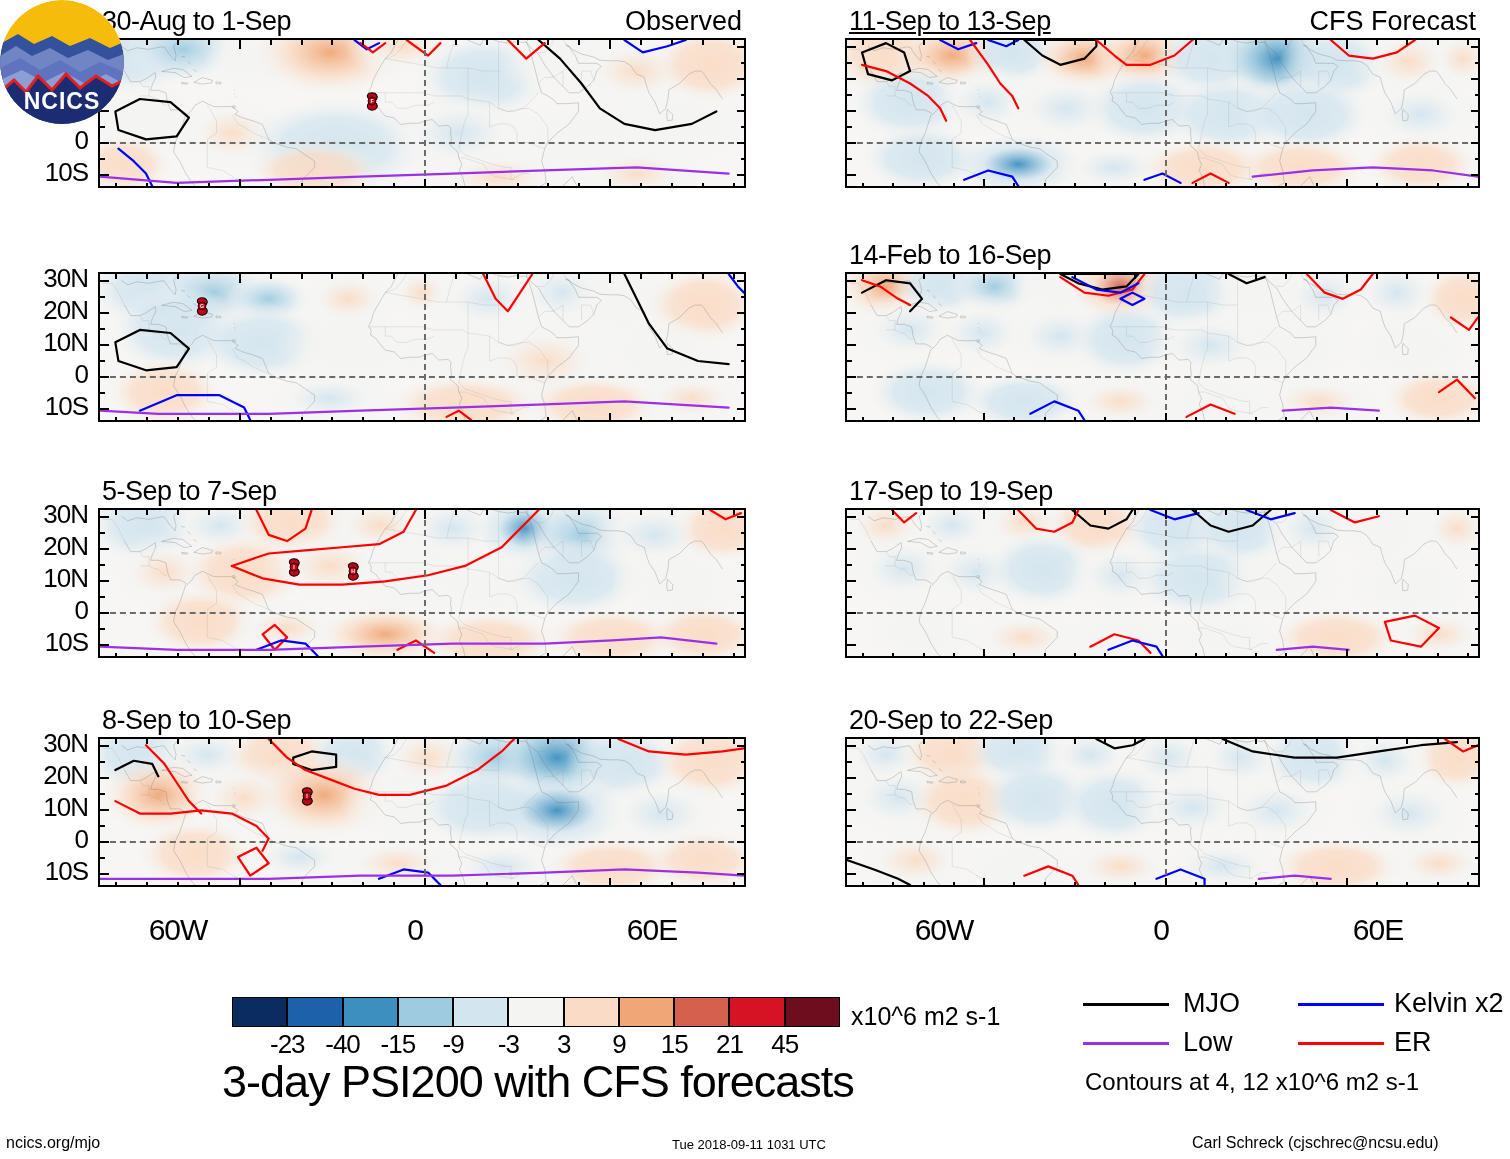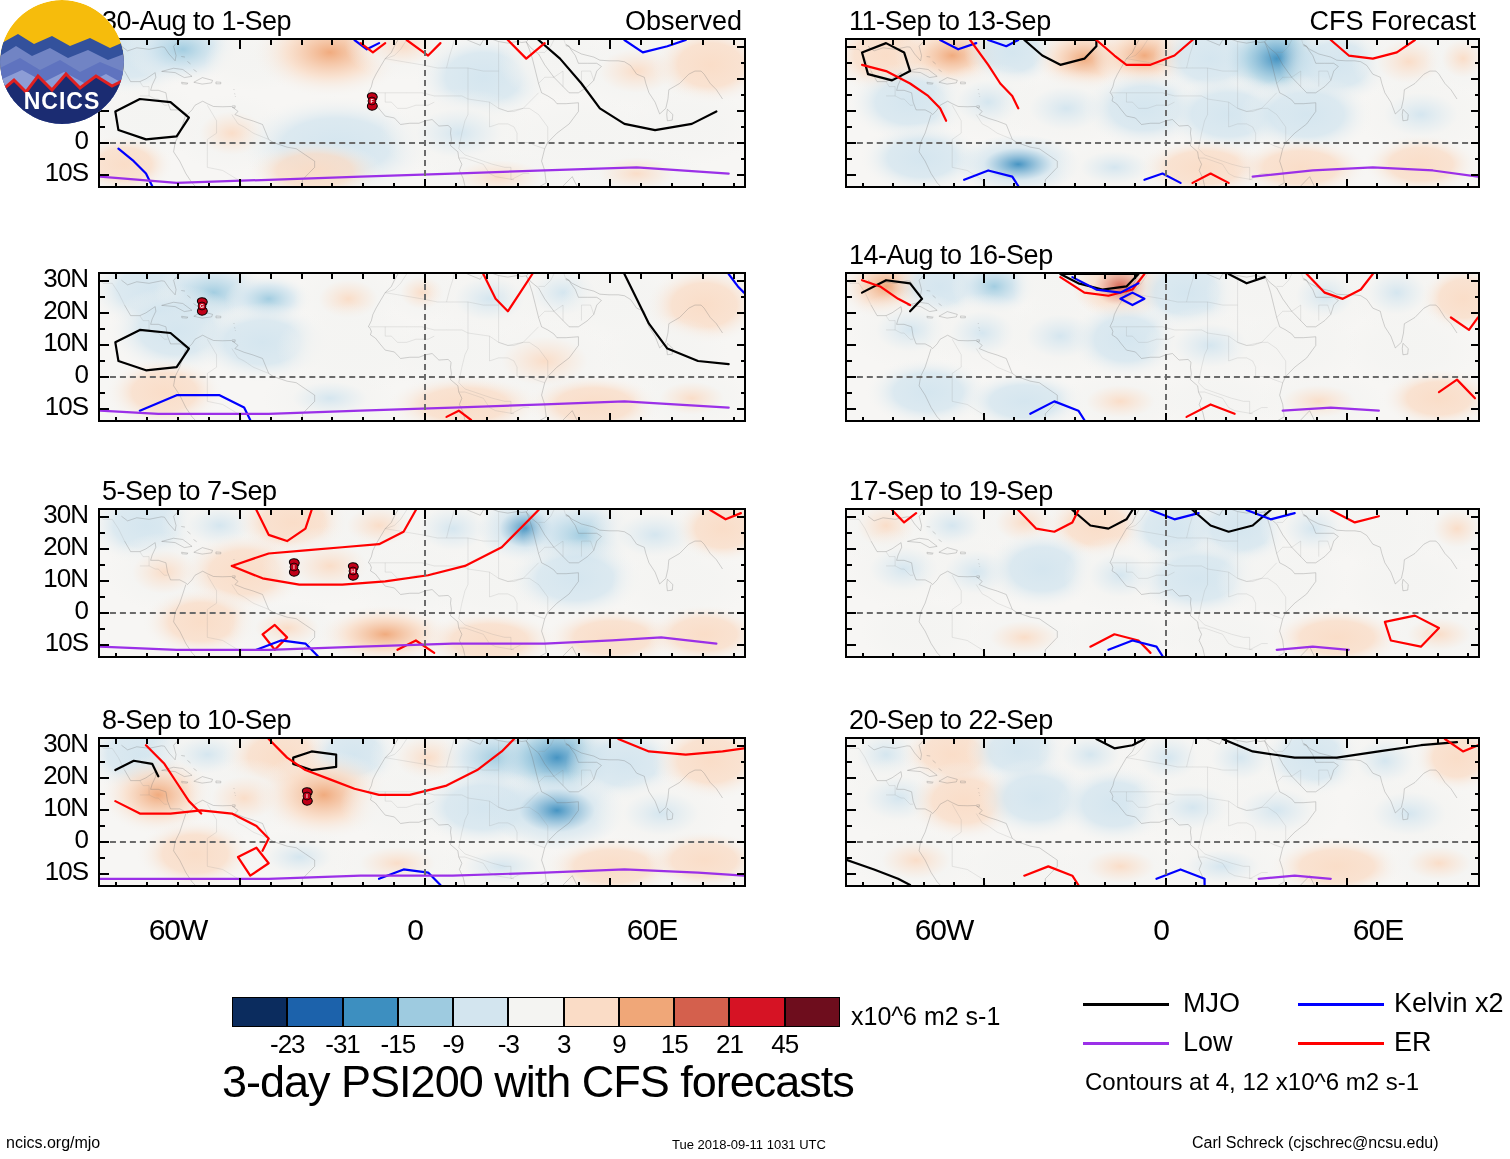--- a/index.html
+++ b/index.html
@@ -1113,21 +1113,21 @@
       <div class="tick-h" style="top: 22.3404px; width: 5px; left: 0px;"></div>
       <div class="tick-h" style="top: 22.3404px; width: 5px; left: 641px;"></div>
       <div class="tick-h" style="top: 6.38298px; width: 9px; left: 0px;"></div>
       <div class="tick-h" style="top: 6.38298px; width: 9px; left: 637px;"></div>
     </div>
     <div class="ylab" style="left: 0px; width: 88px; top: 728.383px;">30N</div>
     <div class="ylab" style="left: 0px; width: 88px; top: 760.298px;">20N</div>
     <div class="ylab" style="left: 0px; width: 88px; top: 792.213px;">10N</div>
     <div class="ylab" style="left: 0px; width: 88px; top: 824.128px;">0</div>
     <div class="ylab" style="left: 0px; width: 88px; top: 856.043px;">10S</div>
-    <div class="ptitle" style="left: 849px; top: 6px;">11-Sep to 13-Sep</div>
+    <div class="ptitle" style="left: 849px; top: 6px; text-decoration: underline;">11-Sep to 13-Sep</div>
     <div class="pcorner" style="left: 1476px; top: 6px; transform: translateX(-100%);">CFS Forecast</div>
     <div class="mapbox" style="left: 845px; top: 38px; width: 635px; height: 150px;">
       <svg class="mapsvg" viewBox="0 0 100 100" preserveAspectRatio="none">
         <defs>
           <radialGradient id="g4_0">
             <stop offset="0%" stop-color="#fadcc6" stop-opacity="0.95"></stop>
             <stop offset="55%" stop-color="#fadcc6" stop-opacity="0.75"></stop>
             <stop offset="100%" stop-color="#f4f4f2" stop-opacity="0"></stop>
           </radialGradient>
           <radialGradient id="g4_1">
@@ -1389,21 +1389,21 @@
       <div class="tick-h" style="top: 70.2128px; width: 9px; left: 624px;"></div>
       <div class="tick-h" style="top: 54.2553px; width: 5px; left: 0px;"></div>
       <div class="tick-h" style="top: 54.2553px; width: 5px; left: 628px;"></div>
       <div class="tick-h" style="top: 38.2979px; width: 9px; left: 0px;"></div>
       <div class="tick-h" style="top: 38.2979px; width: 9px; left: 624px;"></div>
       <div class="tick-h" style="top: 22.3404px; width: 5px; left: 0px;"></div>
       <div class="tick-h" style="top: 22.3404px; width: 5px; left: 628px;"></div>
       <div class="tick-h" style="top: 6.38298px; width: 9px; left: 0px;"></div>
       <div class="tick-h" style="top: 6.38298px; width: 9px; left: 624px;"></div>
     </div>
-    <div class="ptitle" style="left: 849px; top: 240px;">14-Aug to 16-Sep</div>
+    <div class="ptitle" style="left: 849px; top: 240px;">14-Feb to 16-Sep</div>
     <div class="mapbox" style="left: 845px; top: 272px; width: 635px; height: 150px;">
       <svg class="mapsvg" viewBox="0 0 100 100" preserveAspectRatio="none">
         <defs>
           <radialGradient id="g5_0">
             <stop offset="0%" stop-color="#f0a778" stop-opacity="0.95"></stop>
             <stop offset="55%" stop-color="#fadcc6" stop-opacity="0.75"></stop>
             <stop offset="100%" stop-color="#f4f4f2" stop-opacity="0"></stop>
           </radialGradient>
           <radialGradient id="g5_1">
             <stop offset="0%" stop-color="#d3e5ef" stop-opacity="0.95"></stop>
@@ -2241,21 +2241,21 @@
     <div class="cb-seg" style="background: rgb(211, 229, 239);"></div>
     <div class="cb-seg" style="background: rgb(244, 244, 242);"></div>
     <div class="cb-seg" style="background: rgb(250, 220, 198);"></div>
     <div class="cb-seg" style="background: rgb(240, 167, 120);"></div>
     <div class="cb-seg" style="background: rgb(212, 96, 77);"></div>
     <div class="cb-seg" style="background: rgb(214, 19, 36);"></div>
     <div class="cb-seg" style="background: rgb(110, 13, 29);"></div>
   </div>
 <div id="cb-ticks">
     <div class="cb-tick" style="left: 257.273px; width: 60px; top: 1029px;">-23</div>
-    <div class="cb-tick" style="left: 312.545px; width: 60px; top: 1029px;">-31</div>
+    <div class="cb-tick" style="left: 312.545px; width: 60px; top: 1029px;">-40</div>
     <div class="cb-tick" style="left: 367.818px; width: 60px; top: 1029px;">-15</div>
     <div class="cb-tick" style="left: 423.091px; width: 60px; top: 1029px;">-9</div>
     <div class="cb-tick" style="left: 478.364px; width: 60px; top: 1029px;">-3</div>
     <div class="cb-tick" style="left: 533.636px; width: 60px; top: 1029px;">3</div>
     <div class="cb-tick" style="left: 588.909px; width: 60px; top: 1029px;">9</div>
     <div class="cb-tick" style="left: 644.182px; width: 60px; top: 1029px;">15</div>
     <div class="cb-tick" style="left: 699.455px; width: 60px; top: 1029px;">21</div>
     <div class="cb-tick" style="left: 754.727px; width: 60px; top: 1029px;">45</div>
   </div>
 <div id="cb-units" style="left:851px;top:1002px;text-align:center;">x10^6 m2 s-1</div>

